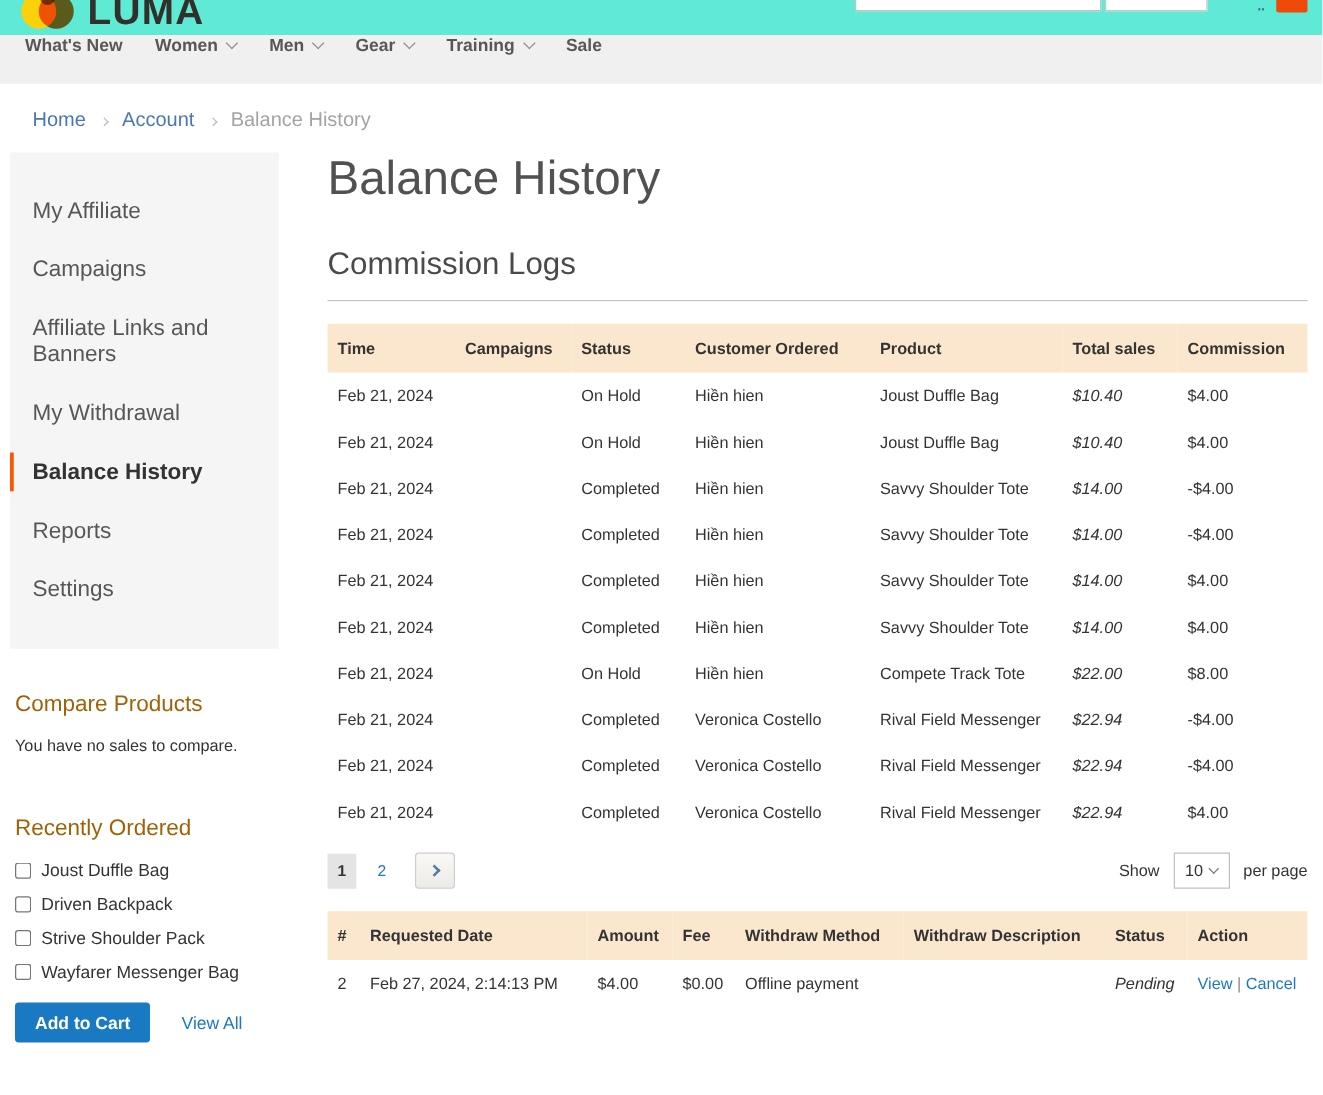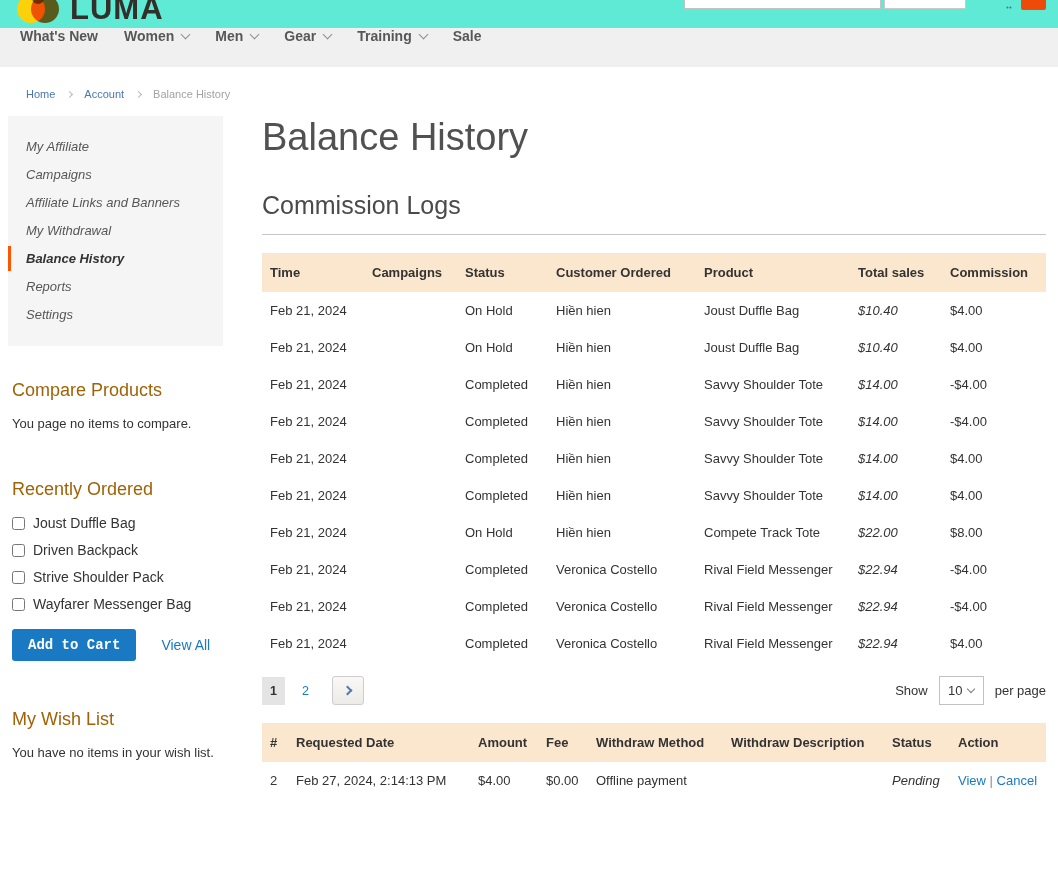--- a/index.html
+++ b/index.html
@@ -25,45 +25,45 @@
   .cart-badge { position:absolute; left:1021px; top:-4px; width:25px; height:14px; background:#f04a0a; border-radius:2px; }
 
   
   .navbar { height:39px; background:#f0f0f0; display:flex; align-items:flex-start; padding-left:7px; }
   .nav-item { display:flex; align-items:center; font-size:14px; font-weight:700;
     color:#575757; padding:0 13px; cursor:pointer; }
   .caret-down { width:7px; height:7px; border-right:1.5px solid #8f8f8f; border-bottom:1.5px solid #8f8f8f;
     transform:rotate(45deg); margin-left:8px; margin-top:-4px; }
 
   
-  .breadcrumbs { padding:21px 0 0 26px; font-size:11px; display:flex; align-items:center; }
+  .breadcrumbs { padding:21px 0 0 26px; font-size:16px; display:flex; align-items:center; }
   .crumb-link { color:#4a77b2; }
   .crumb-sep { width:5px; height:5px; border-top:1.5px solid #b9b9b9; border-right:1.5px solid #b9b9b9;
     transform:rotate(45deg); margin:0 12px; }
   .crumb-current { color:#a3a3a3; }
 
   
   .layout { display:flex; align-items:flex-start; padding:16px 0 0 8px; }
   .sidebar-col { width:215px; flex:none; }
   .main-col { width:784px; flex:none; margin-left:39px; }
 
   
   .account-nav { background:#f5f5f5; padding:15px 0 16px; margin-bottom:34px; }
-  .account-nav-item { display:block; padding:5px 15px; margin:3px 0; font-size:13px; color:#575757;
-    border-left:3px solid transparent; cursor:pointer;font-style:italic; }
+  .account-nav-item { display:block; padding:5px 15px; margin:16px 0; font-size:18px; color:#575757;
+    border-left:3px solid transparent; cursor:pointer; }
   .account-nav-item.active { border-left-color:#ff5501; font-weight:700; color:#333; }
   .side-title { font-size:18px; font-weight:300; color:#a16207; margin-bottom:15px; padding-left:4px; }
   .side-empty { font-size:13px; color:#333; padding-left:4px; }
   .side-block { margin-bottom:48px; }
   .ro-item { display:flex; align-items:center; gap:8px; margin:11px 0; font-size:14px; padding-left:4px; }
   .ro-item input { width:13px; height:13px; flex:none; }
   .ro-actions { display:flex; align-items:center; gap:25px; margin-top:17px; padding-left:4px; }
   .btn-primary { background:#1979c3; color:#fff; font-weight:700; font-size:14px;
     border:0; padding:8px 16px; border-radius:3px; cursor:pointer;
-    font-family:Liberation Mono, monospace; }
+    font-family:Liberation Sans, sans-serif; }
   .link-blue { color:#1979c3; font-size:14px; }
 
   
   .page-title { font-size:38px; font-weight:300; color:#515151; margin-bottom:32px; }
   .section-title { font-size:25px; font-weight:300; color:#4a4a4a; padding-bottom:14px;
     border-bottom:1px solid #c6c6c6; }
   table { width:100%; border-collapse:collapse; table-layout:fixed; margin-top:18px; }
   thead th { background:#fbe7cd; text-align:left; font-weight:700; font-size:13px;
     color:#333; padding:12px 10px 12px 8px; }
   tbody td { font-size:13px; color:#333; padding:11px 10px 11px 8px; overflow:hidden; white-space:nowrap; }
@@ -148,21 +148,21 @@
       <a class="account-nav-item">Campaigns</a>
       <a class="account-nav-item">Affiliate Links and Banners</a>
       <a class="account-nav-item">My Withdrawal</a>
       <a class="account-nav-item active">Balance History</a>
       <a class="account-nav-item">Reports</a>
       <a class="account-nav-item">Settings</a>
     </div>
 
     <div class="side-block">
       <div class="side-title">Compare Products</div>
-      <div class="side-empty">You page no items to compare.</div>
+      <div class="side-empty">You have no sales to compare.</div>
     </div>
 
     <div class="side-block">
       <div class="side-title">Recently Ordered</div>
       <label class="ro-item">
         <input type="checkbox" style="">
         <span>Joust Duffle Bag</span>
       </label>
       <label class="ro-item">
         <input type="checkbox" style="">

